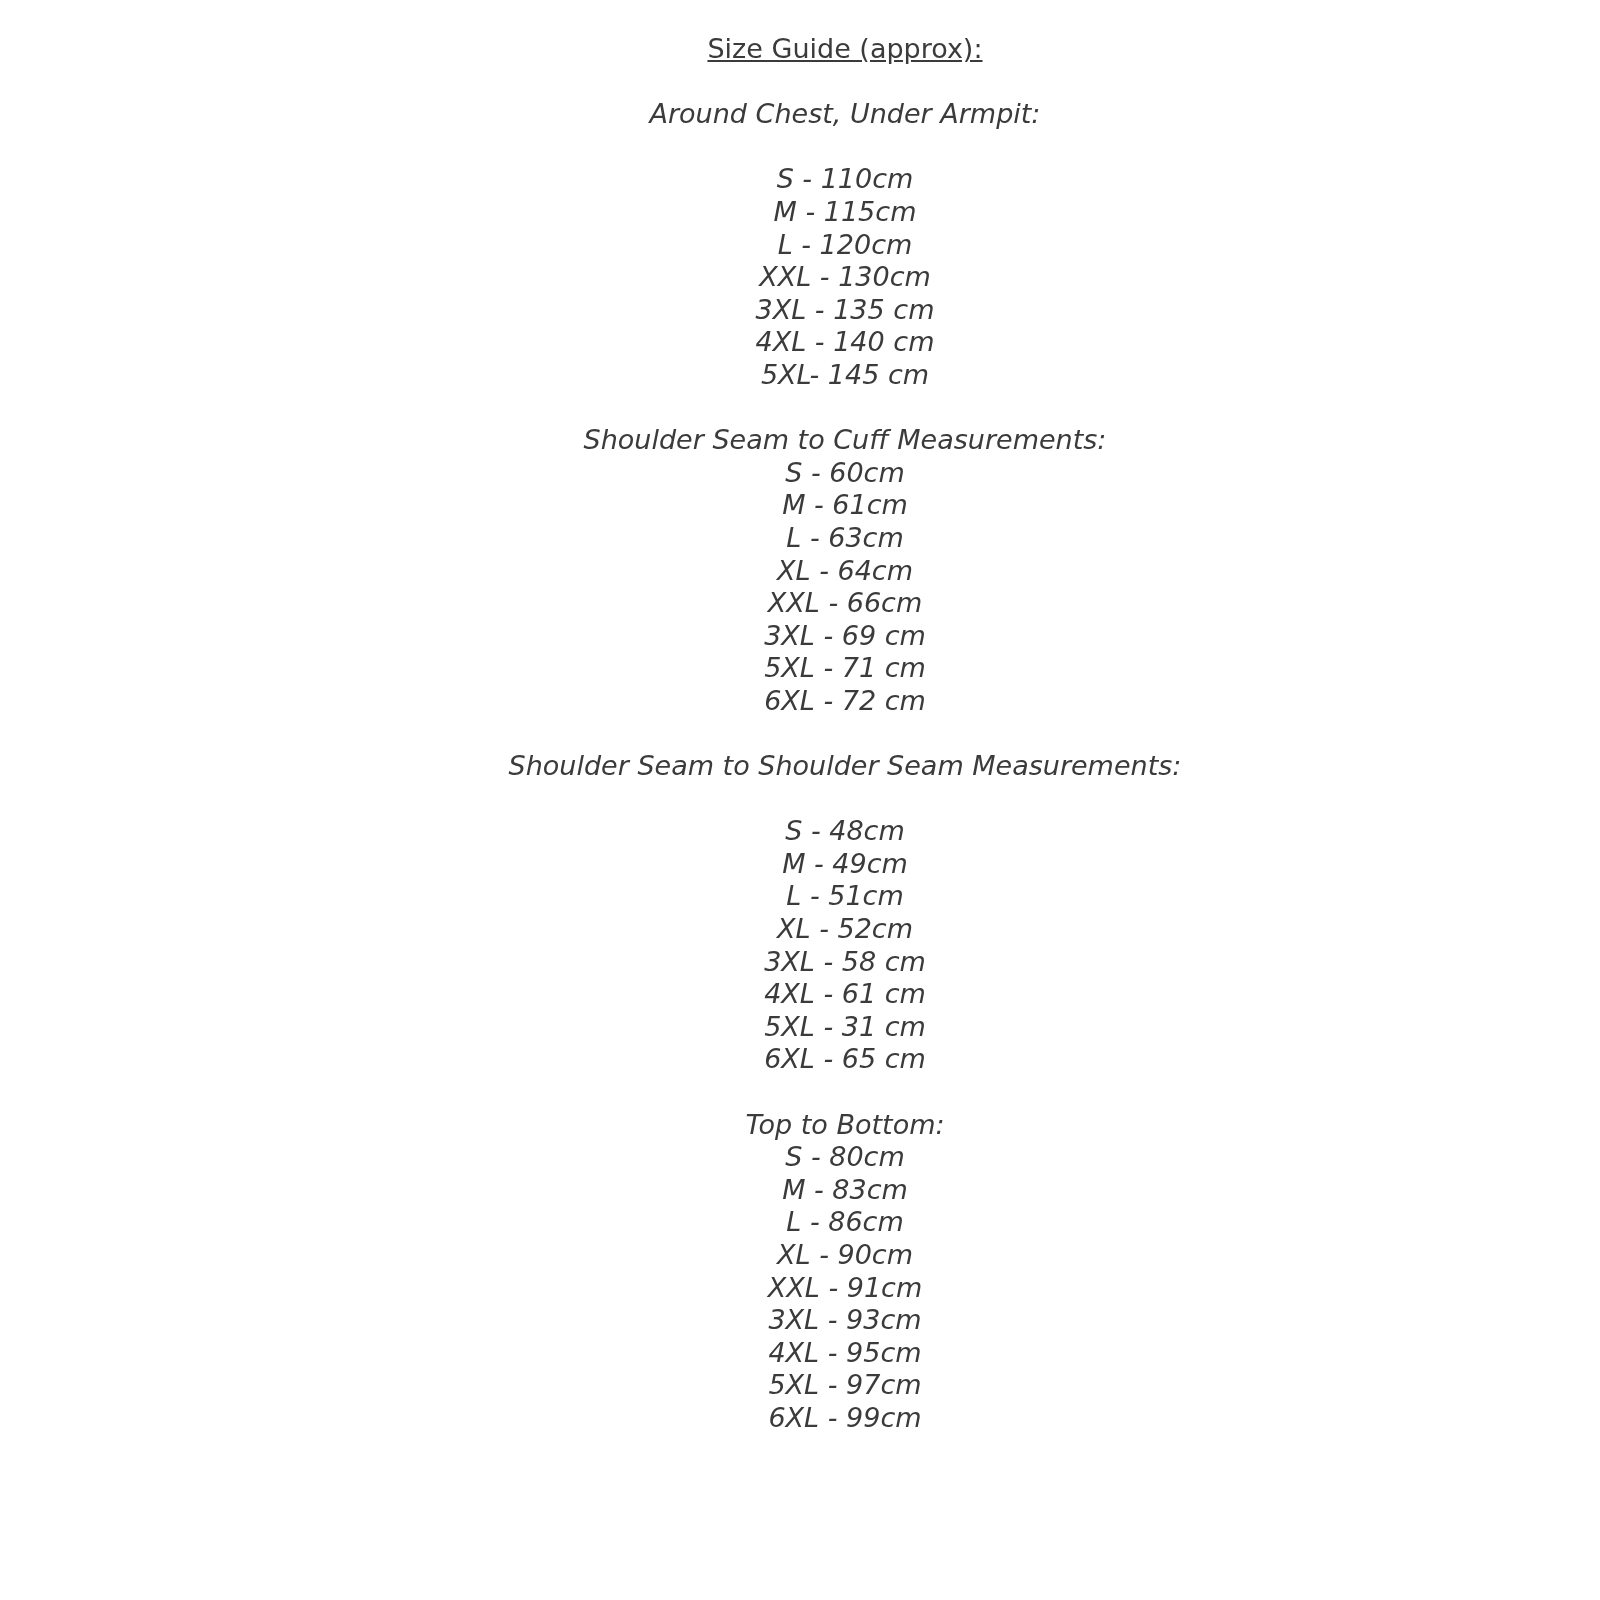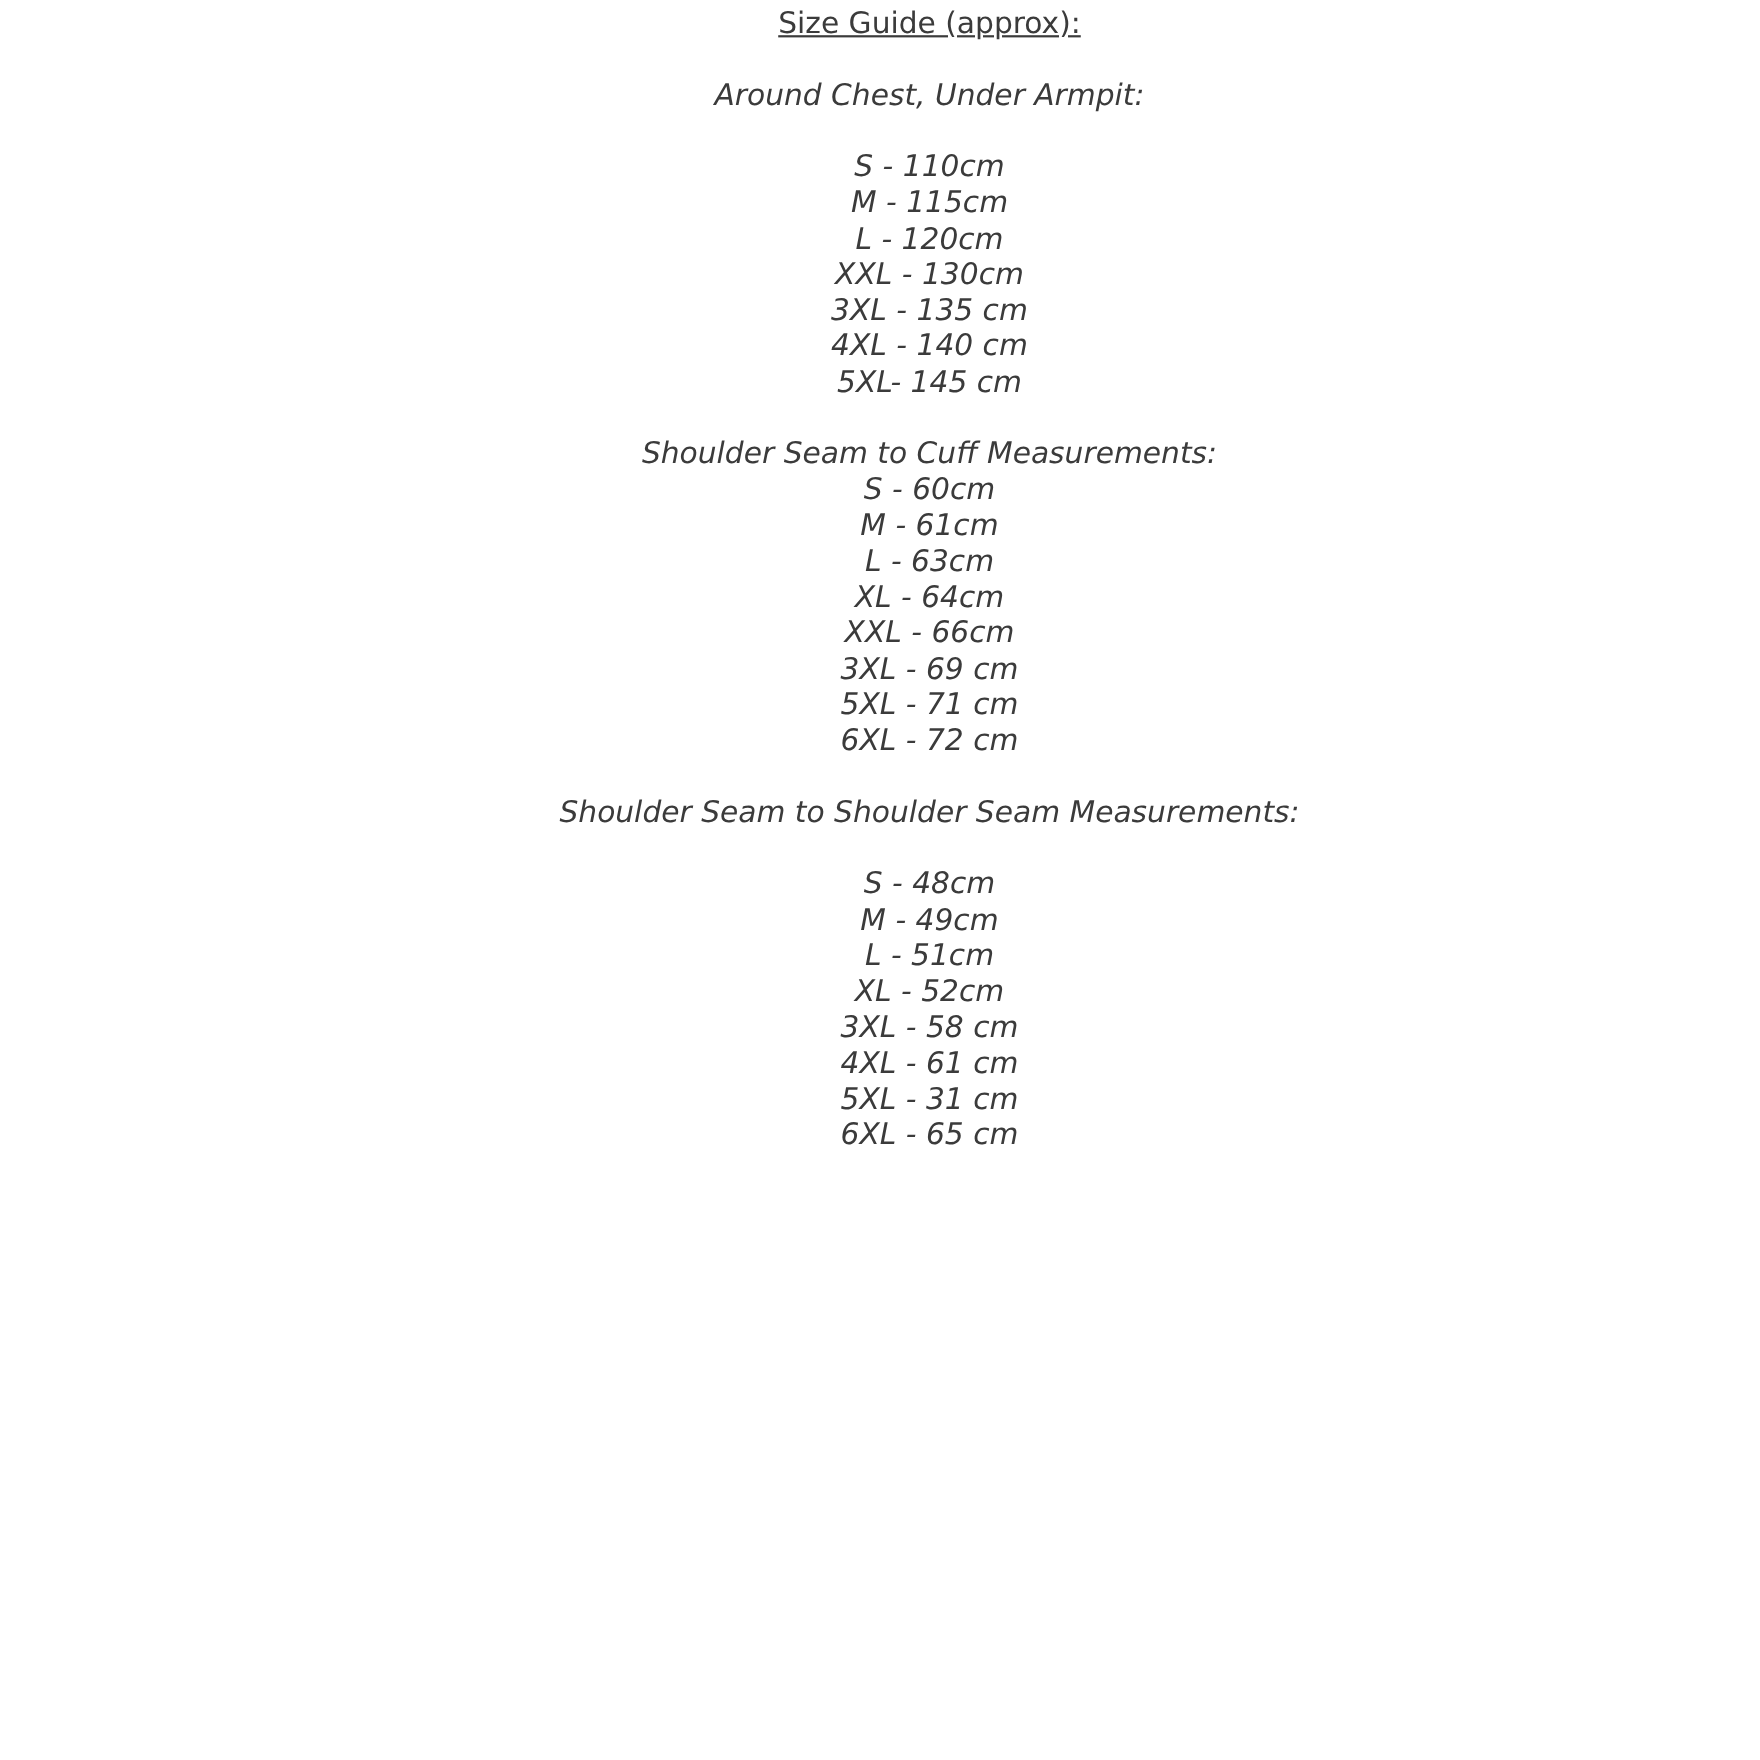--- a/index.html
+++ b/index.html
@@ -9,21 +9,21 @@
     width:1600px; height:1600px;
     background:var(--bg);
     color:var(--text-color);
     font-family:"DejaVu Sans","Liberation Sans",sans-serif;
     font-size:27px;
     line-height:var(--lh);
     overflow:hidden;
   }
   .doc {
     width:100%; height:100%;
-    padding:6px 0 0 90px; 
+    padding:33px 0 0 90px; 
     text-align:center;
   }
   .line { height:var(--lh); white-space:pre; }
   .title-line { text-decoration:underline; }
   .size-section { margin-top:var(--lh);font-style:italic; } 
   .gap-after { margin-bottom:var(--lh); }  
 </style>
 </head>
 <body>
 
@@ -55,14 +55,26 @@
         <div class="line header-line gap-after">Shoulder Seam to Shoulder Seam Measurements:</div>
         <div class="line item-line">S - 48cm</div>
         <div class="line item-line">M - 49cm</div>
         <div class="line item-line">L - 51cm</div>
         <div class="line item-line">XL - 52cm</div>
         <div class="line item-line">3XL - 58 cm</div>
         <div class="line item-line">4XL - 61 cm</div>
         <div class="line item-line">5XL - 31 cm</div>
         <div class="line item-line">6XL - 65 cm</div>
       </section>
+      <section class="size-section">
+        <div class="line header-line">Top to Bottom:</div>
+        <div class="line item-line">S - 80cm</div>
+        <div class="line item-line">M - 83cm</div>
+        <div class="line item-line">L - 86cm</div>
+        <div class="line item-line">XL - 90cm</div>
+        <div class="line item-line">XXL - 91cm</div>
+        <div class="line item-line">3XL - 93cm</div>
+        <div class="line item-line">4XL - 95cm</div>
+        <div class="line item-line">5XL - 97cm</div>
+        <div class="line item-line">6XL - 99cm</div>
+      </section>
     </div>
 </div>
 
 </body></html>

